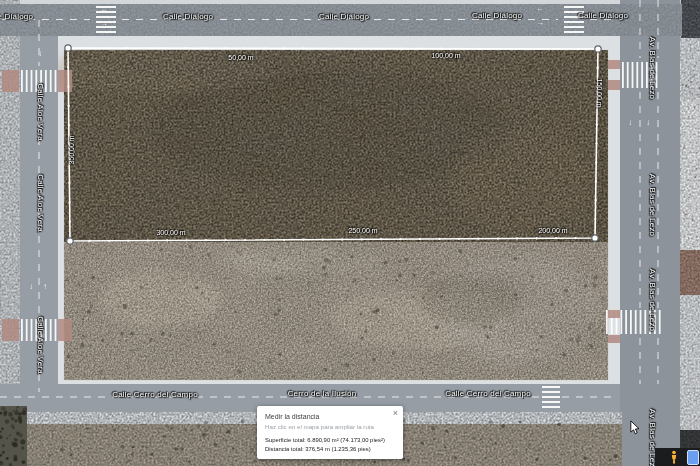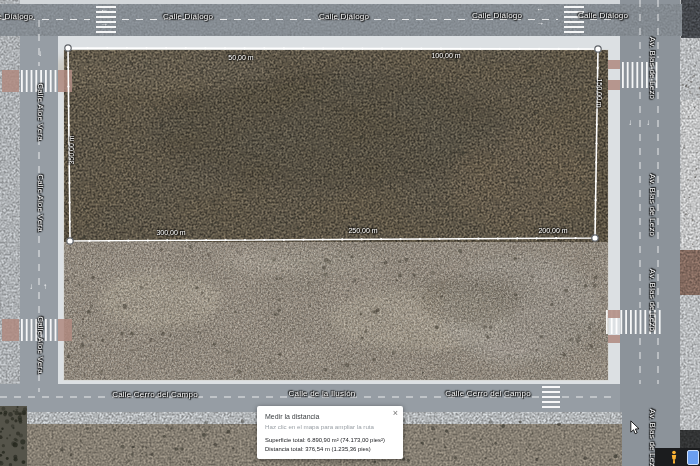--- a/index.html
+++ b/index.html
@@ -973,21 +973,21 @@
   <div class="lbl r90" style="left:40px;top:112px">Calle Aloe Vera</div>
   <div class="lbl r90" style="left:40px;top:203px">Calle Aloe Vera</div>
   <div class="lbl r90" style="left:40px;top:345px">Calle Aloe Vera</div>
 
   <div class="lbl r90" style="left:652px;top:68px">Av. Blas de Lezo</div>
   <div class="lbl r90" style="left:652px;top:205px">Av. Blas de Lezo</div>
   <div class="lbl r90" style="left:652px;top:300px">Av. Blas de Lezo</div>
   <div class="lbl r90" style="left:652px;top:440px">Av. Blas de Lezo</div>
 
   <div class="lbl" style="left:155px;top:394px">Calle Cerro del Campo</div>
-  <div class="lbl" style="left:322px;top:393px">Calle de la Ilusión</div>
+  <div class="lbl" style="left:322px;top:393px">Cerro de la Ilusión</div>
   <div class="lbl" style="left:488px;top:393px">Calle Cerro del Campo</div>
 
   <div class="arw" style="left:104px;top:10px">←</div>
   <div class="arw" style="left:104px;top:24px">→</div>
   <div class="arw" style="left:540px;top:9px">←</div>
   <div class="arw" style="left:540px;top:23px">→</div>
   <div class="arw" style="left:40px;top:54px">↓</div>
   <div class="arw" style="left:31px;top:287px">↓</div>
   <div class="arw" style="left:45px;top:287px">↑</div>
   <div class="arw" style="left:630px;top:123px">↓</div>

